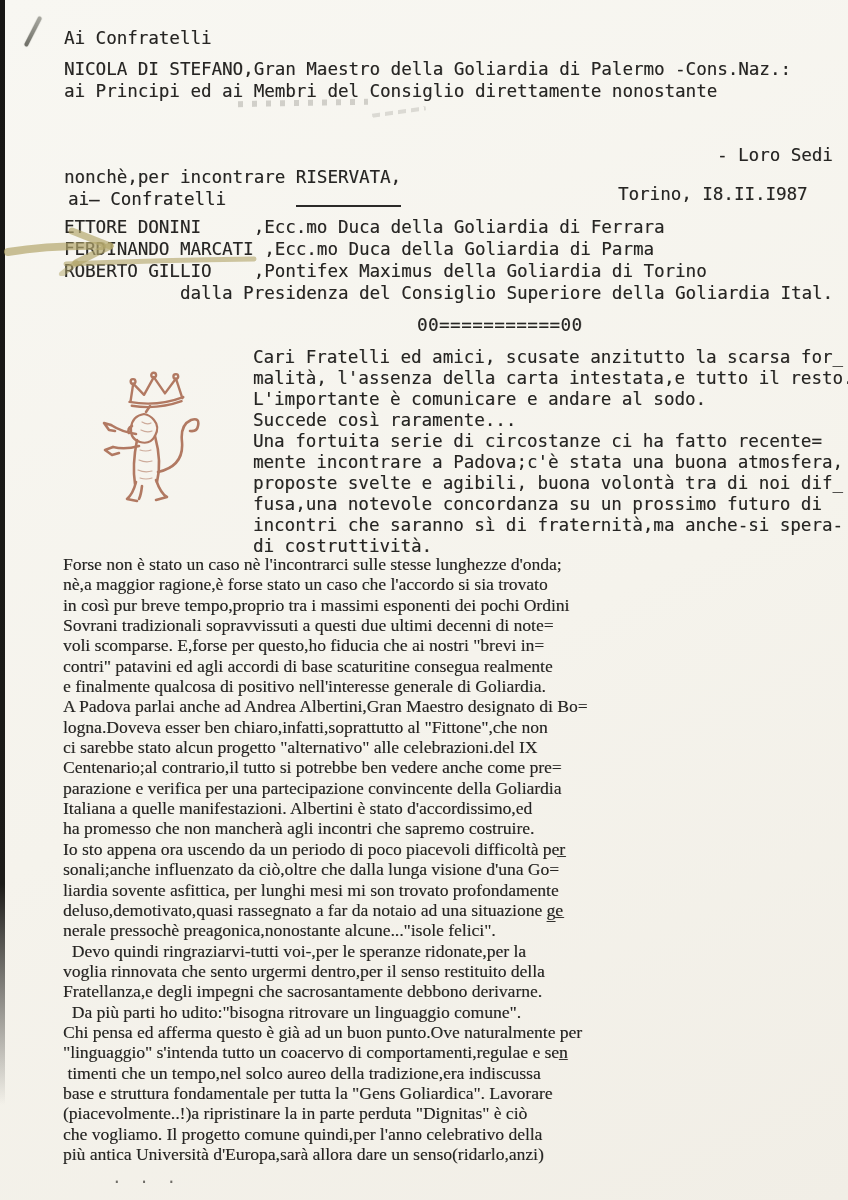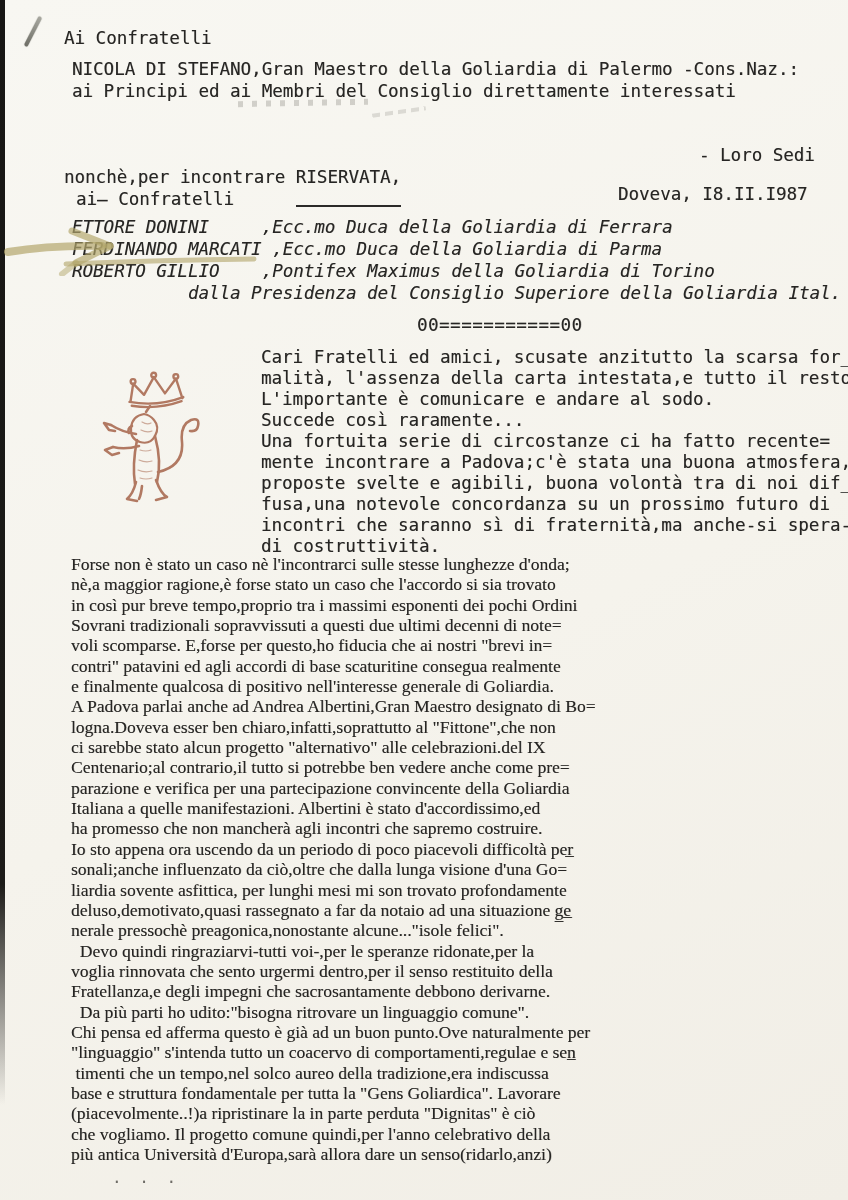--- a/index.html
+++ b/index.html
@@ -8,24 +8,24 @@
     width:848px;height:1200px;
     margin:0;
     background:linear-gradient(155deg,#f8f7f2 0%,#f5f3ec 55%,#f1eee6 100%);
     overflow:hidden;
     font-family:"DejaVu Sans Mono","Liberation Mono",monospace;
     font-size:17.5px;
     color:#262523;
     text-shadow:0.4px 0.3px 0.5px rgba(35,32,30,0.38);
   }
   .abs{position:absolute;white-space:pre;}
-  .tline{white-space:pre;margin-left:8px;}
+  .tline{white-space:pre;}
   .block{position:absolute;white-space:pre;}
   .lh-hdr .tline{line-height:22.4px;}
-  .lh-addr .tline{line-height:22.0px;font-style:italic;}
+  .lh-addr .tline{line-height:22.0px;}
   .lh-indent .tline{line-height:21.05px;}
   .lh-main .tline{line-height:20.35px;font-family:Liberation Serif, serif;}
   .underlined{border-bottom:2px solid #2b2a28;padding-bottom:18px;}
   .scan-edge{
     position:absolute;left:0;top:0;width:5px;height:1105px;
     background:linear-gradient(to bottom,#171614 0%,#1c1b18 80%,rgba(30,28,25,0) 100%);
   }
   .pen-slash{
     position:absolute;left:31px;top:15px;width:4px;height:33px;
     background:linear-gradient(to bottom,#a8a8a0,#6e6e66);
@@ -51,29 +51,29 @@
 
 <div class="page">
 
   <div class="scan-edge"></div>
   <div class="pen-slash"></div>
   <div class="smudge-a"></div>
   <div class="smudge-b"></div>
 
   <div class="abs" style="left:64px;top:28px;">Ai Confratelli</div>
 
-  <div class="block lh-hdr" style="left:64px;top:58px;"><div class="tline">NICOLA DI STEFANO,Gran Maestro della Goliardia di Palermo -Cons.Naz.:</div><div class="tline">ai Principi ed ai Membri del Consiglio direttamente interessati</div></div>
+  <div class="block lh-hdr" style="left:64px;top:58px;"><div class="tline">NICOLA DI STEFANO,Gran Maestro della Goliardia di Palermo -Cons.Naz.:</div><div class="tline">ai Principi ed ai Membri del Consiglio direttamente nonostante</div></div>
 
-  <div class="abs" style="left:699px;top:145px;">- Loro Sedi</div>
+  <div class="abs" style="left:717px;top:145px;">- Loro Sedi</div>
 
   <div class="abs" style="left:64px;top:167px;"><span>nonchè,per incontrare </span><span class="underlined">RISERVATA,</span></div>
 
-  <div class="abs" style="left:76px;top:189px;">ai̶ Confratelli</div>
+  <div class="abs" style="left:68px;top:189px;">ai̶ Confratelli</div>
 
-  <div class="abs" style="left:618px;top:184px;">Doveva, I8.II.I987</div>
+  <div class="abs" style="left:618px;top:184px;">Torino, I8.II.I987</div>
 
   <div class="block lh-addr" style="left:64px;top:216px;"><div class="tline">ETTORE DONINI     ,Ecc.mo Duca della Goliardia di Ferrara</div><div class="tline">FERDINANDO MARCATI ,Ecc.mo Duca della Goliardia di Parma</div><div class="tline">ROBERTO GILLIO    ,Pontifex Maximus della Goliardia di Torino</div><div class="tline">           dalla Presidenza del Consiglio Superiore della Goliardia Ital.</div></div>
 
   <svg class="abs" style="left:2px;top:226px;" width="270" height="50" viewBox="0 0 270 50">
     <path d="M6,26 Q48,19 100,20" fill="none" stroke="#b3a76c" stroke-width="8" stroke-linecap="round" opacity="0.70"></path>
     <path d="M108,20 L70,5" fill="none" stroke="#b3a76c" stroke-width="7" stroke-linecap="round" opacity="0.68"></path>
     <path d="M108,20 L74,37" fill="none" stroke="#b3a76c" stroke-width="7" stroke-linecap="round" opacity="0.68"></path>
     <path d="M74,37 L60,48" fill="none" stroke="#b3a76c" stroke-width="6" stroke-linecap="round" opacity="0.5"></path>
     <path d="M64,38 Q160,34 252,33" fill="none" stroke="#b3a76c" stroke-width="5" stroke-linecap="round" opacity="0.62"></path>
   </svg>

